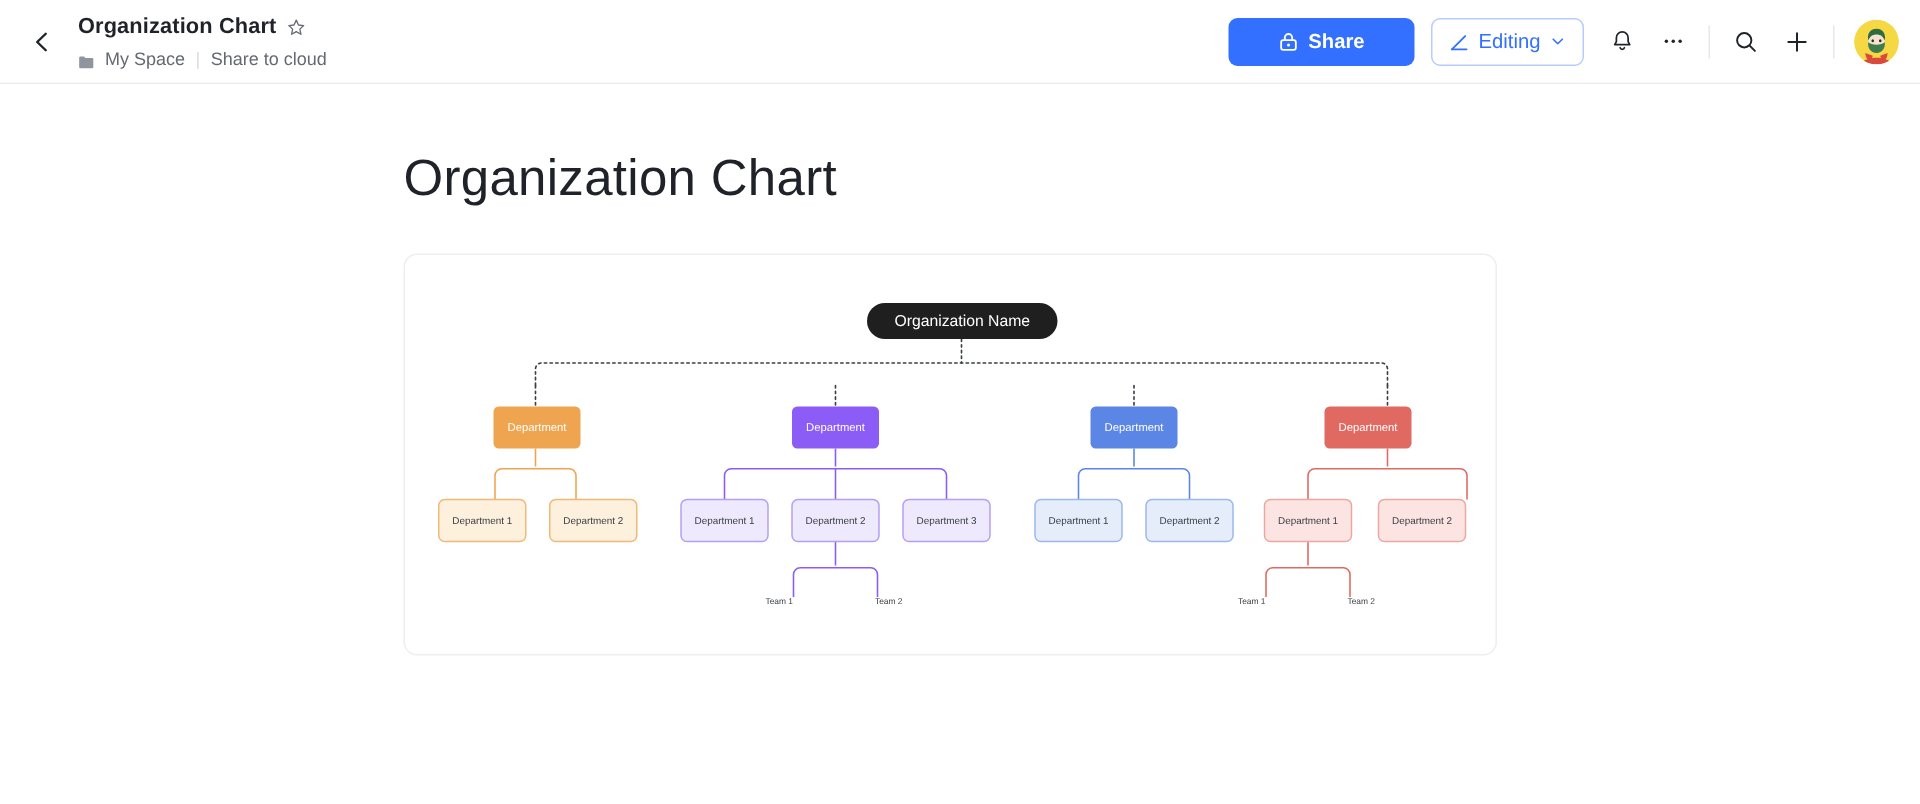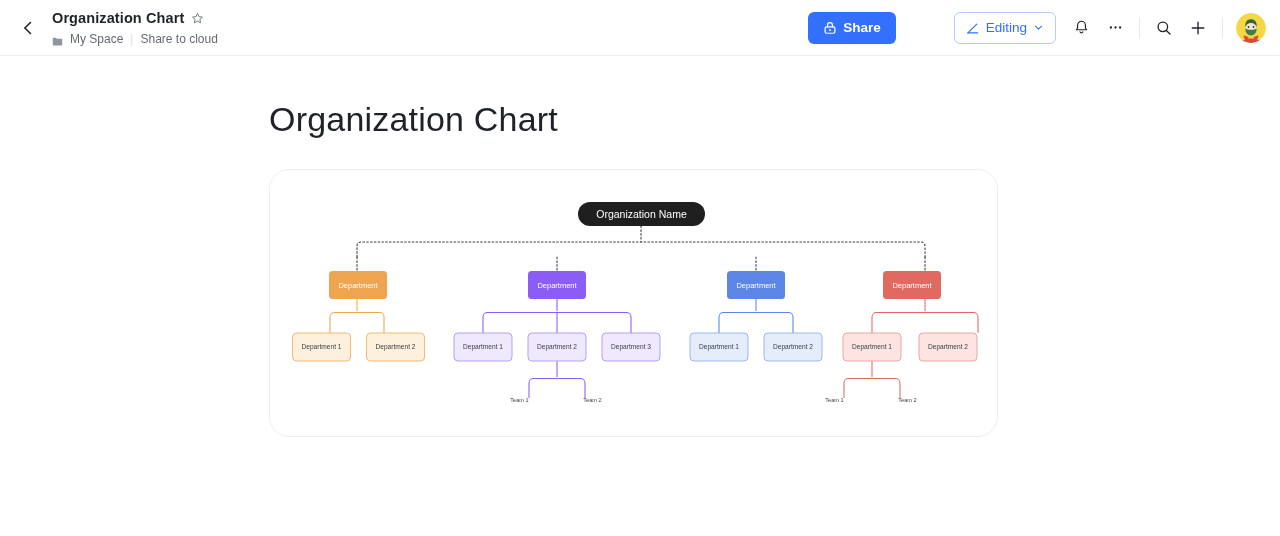--- a/index.html
+++ b/index.html
@@ -34,33 +34,32 @@
   .folder-icon { display: flex; align-items: center; }
   .meta-text { font-size: 12px; color: #646a73; line-height: 16px; cursor: pointer; }
   .meta-sep { color: #d9dde1; font-size: 12px; line-height: 16px; }
   .meta-static { font-size: 12px; color: #646a73; line-height: 16px; }
 
   .topbar-right {
     margin-left: auto; display: flex; align-items: center; gap: 0; padding-right: 14px;
   }
   .share-btn {
     display: flex; align-items: center; gap: 6px;
-    height: 32px; padding: 0 15px; margin-right: 11px;
+    height: 32px; padding: 0 33px; margin-right: 11px;
     background: #3370ff; color: #fff; border: none; border-radius: 6px;
     font-family: "Liberation Sans", sans-serif; font-size: 13.5px; font-weight: 600;
     cursor: pointer;
   }
   .editing-btn {
     display: flex; align-items: center; gap: 6px;
     height: 32px; padding: 0 11px;
     background: #fff; color: #3370ff;
     border: 1px solid #b6ccff; border-radius: 6px;
     font-family: "Liberation Sans", sans-serif; font-size: 13.5px; font-weight: 500;
     cursor: pointer;
-    margin-left: 47px;
   }
   .icon-btn {
     width: 34px; height: 34px; border-radius: 6px;
     display: flex; align-items: center; justify-content: center; cursor: pointer;
   }
   .vsep { width: 1px; height: 22px; background: #e6e8eb; margin: 0 7px; }
   .gap-s { width: 8px; }
   .avatar {
     width: 30px; height: 30px; border-radius: 50%; overflow: hidden;
     margin-left: 6px; cursor: pointer; flex: none;
@@ -68,21 +67,21 @@
 
   
   .page { position: absolute; left: 0; top: 57px; width: 1280px; height: 479px; background: #fff; }
   .page-title {
     position: absolute; left: 269px; top: 43px;
     font-size: 34px; font-weight: 400; color: #1f2329; letter-spacing: .2px;
   }
   .chart-card {
     position: absolute; left: 269px; top: 112px;
     width: 729px; height: 268px;
-    background: #fff; border: 1px solid #eceef1; border-radius: 20px;
+    background: #fff; border: 1px solid #eceef1; border-radius: 9px;
   }
   .chart-svg { position: absolute; left: 0; top: 0; }
 
   .node-label {
     font-family: "Liberation Sans", sans-serif;
     text-anchor: middle; dominant-baseline: middle;
   }
   .root-label { font-size: 10.5px; fill: #ffffff; }
   .dept-label { font-size: 7.5px; fill: #ffffff; }
   .leaf-label { font-size: 6.6px; fill: #3a3f45; }

